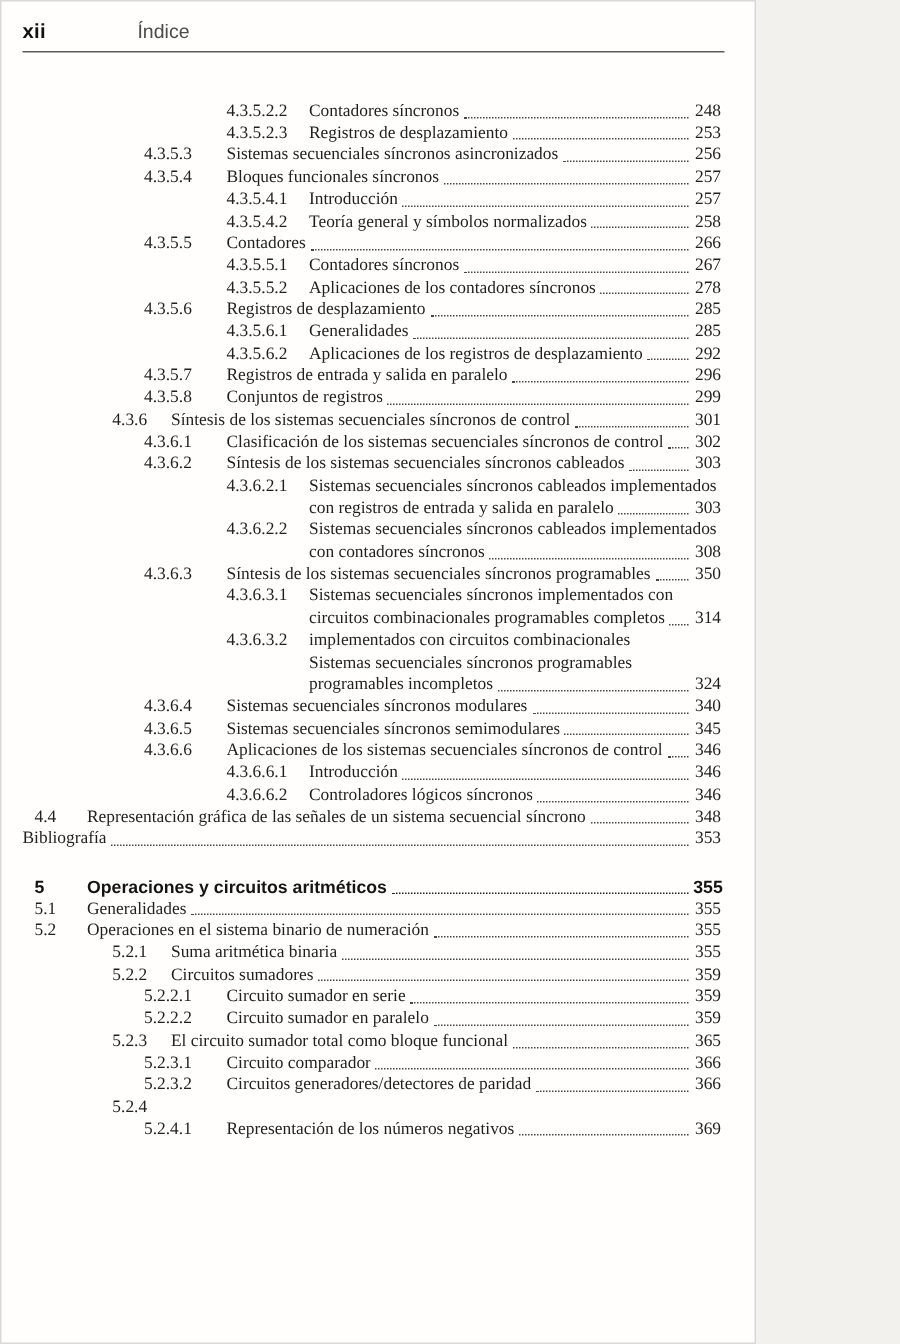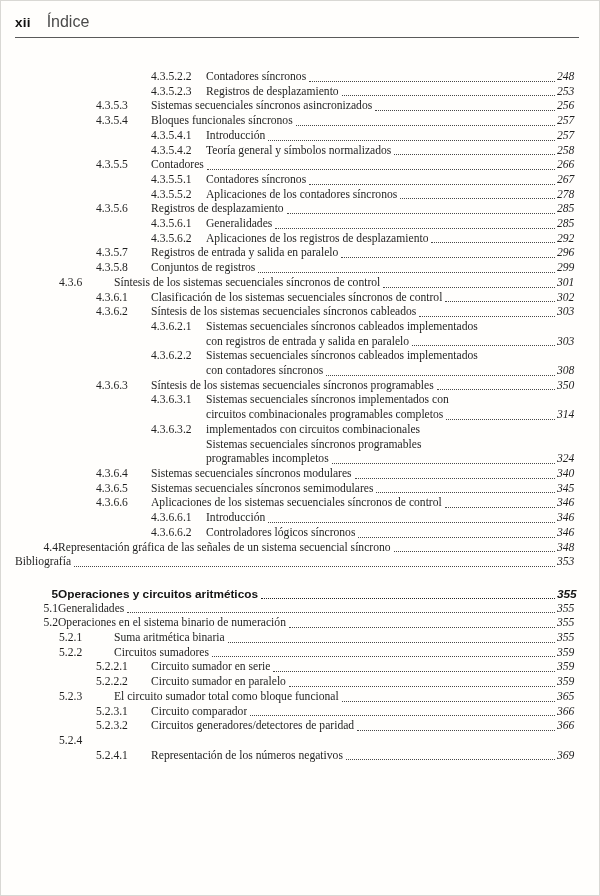--- a/index.html
+++ b/index.html
@@ -4,52 +4,52 @@
 <style>
   * { box-sizing: border-box; }
   html, body { margin: 0; padding: 0; }
   body {
     width: 600px; height: 896px;
     background: #f2f1ee;
     font-family: "Liberation Serif", "DejaVu Serif", serif;
     color: #1f1f1f;
   }
   .page {
-    width: 600px; height: 896px;
+    width: 504px; height: 896px;
     background: #fffefc;
     border: 1px solid #d9d8d4;
     padding: 10px 20px 0 14px;
     overflow: hidden;
   }
   .page-header {
     display: flex; align-items: baseline; gap: 16px;
     font-family: "Liberation Sans", "DejaVu Sans", sans-serif;
     padding-top: 2px;
   }
   .folio { font-weight: 700; font-size: 13.5px; color: #111; letter-spacing: .2px; }
-  .running-title { font-size: 16px; color: #4a4a4a; }
+  .running-title { font-size: 13px; color: #4a4a4a; margin-left: 45px; }
   .header-rule { height: 1px; background: #5a5a5a; margin-top: 6px; }
   .toc { margin-top: 32px; font-size: 11.6px; }
   .entry { display: flex; line-height: 14.7px; }
   .entry .num { flex: 0 0 auto; }
-  .lv0 { margin-left: 8px; }   .lv0 .num { width: 35px; text-align: right; }
-  .lv1 { margin-left: 44px; }  .lv1 .num { width: 55px; }
+  .lv0 { margin-left: 8px; }   .lv0 .num { width: 35px; }
+  .lv1 { margin-left: 44px; }  .lv1 .num { width: 55px; text-align: center; }
   .lv2 { margin-left: 81px; }  .lv2 .num { width: 55px; }
   .lv3 { margin-left: 136px; } .lv3 .num { width: 55px; }
   .no-num { margin-left: 0; }
   .entry .body { flex: 1 1 auto; min-width: 0; }
   .line { white-space: nowrap; }
   .line.last { display: flex; align-items: baseline; }
   .line.last .txt { flex: 0 1 auto; overflow: hidden; }
   .leader {
     flex: 1 1 8px; min-width: 8px;
     border-bottom: 1.4px dotted #474747;
     align-self: flex-end; margin: 0 2px 3px 3px;
   }
-  .page-num { flex: 0 0 auto; min-width: 22px; text-align: left; font-style: italic; }
+  .page-num { flex: 0 0 auto; min-width: 22px; text-align: center; }
   .chapter {
     font-family: "Liberation Sans", "DejaVu Sans", sans-serif;
     font-weight: 700; font-size: 11.8px; color: #141414;
   }
   .chapter .leader { border-bottom-width: 1.8px; border-bottom-color: #222; }
   .gap { margin-top: 17px; }
 </style>
 </head>
 <body>
 

